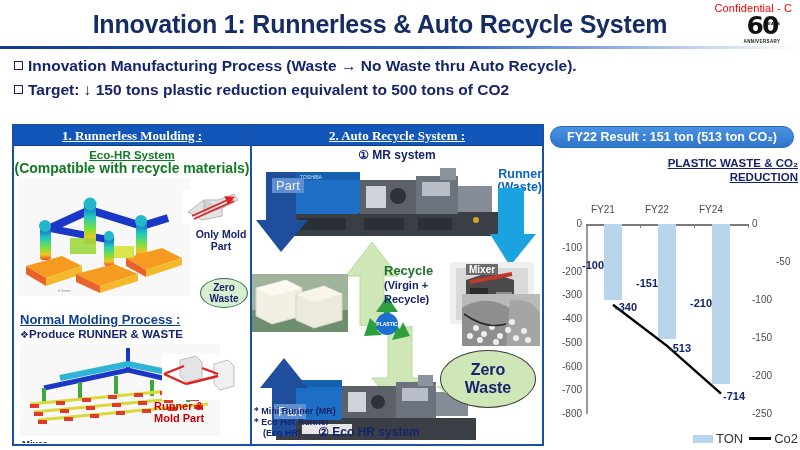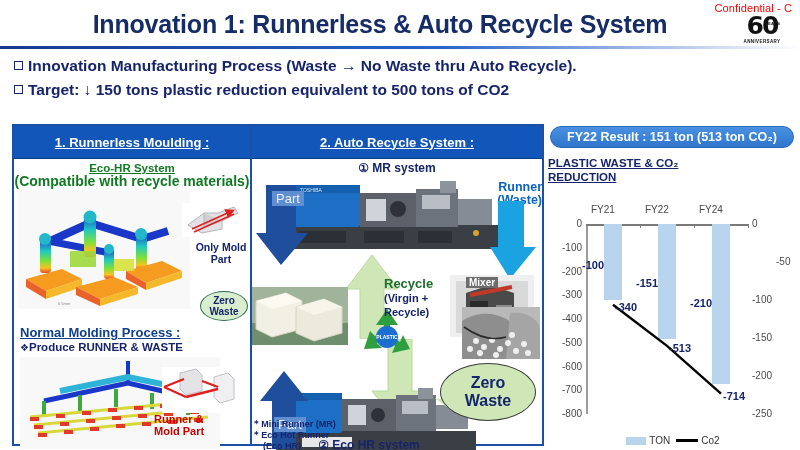--- a/index.html
+++ b/index.html
@@ -68,25 +68,26 @@
     flex: 0 0 auto;
   }
 
   
   .panel {
     position: absolute;
     border: 2px solid #1b4fa8;
     background: #fff;
   }
   .panel-head {
-    height: 33px; background: #1156b8;
+    height: 20px; background: #1156b8;
     color: #ffffff; font-weight: bold; font-size: 13px;
     display: flex; align-items: center; justify-content: center;
     text-decoration: underline;
     border-bottom: 1px solid #0b3c86;
+    font-family: Liberation Serif, serif;
   }
   .panel-body { position: relative; overflow: hidden; height: calc(100% - 21px); }
 
   
   #panel1 { left: 12px; top: 124px; width: 240px; height: 322px; }
   #panel2 { left: 252px; top: 124px; width: 292px; height: 322px; border-left: none;}
 
   .eco-title {
     position: absolute; top: 3px; left: 0; width: 100%;
     text-align: center; color: #0f7a22; font-weight: bold;
@@ -188,21 +189,21 @@
     background: linear-gradient(#4a90e2,#2f76cc);
     border: 1px solid #2a6ab8; border-radius: 11px;
     color:#fff; font-weight:bold; font-size: 12.5px;
     display:flex; align-items:center; justify-content:center;
   }
   #chart-area {
     position:absolute; left: 548px; top: 152px; width: 250px; height: 296px;
   }
   .chart-title {
     position:absolute; top: 4px; left: 0; width: 100%;
-    text-align:left; color:#16246b; font-weight:bold; font-size: 11.5px;
+    text-align:right; color:#16246b; font-weight:bold; font-size: 11.5px;
     line-height: 14px; text-decoration: underline;
   }
   .axis-y-left  { position:absolute; left: 38px; top: 72px; width: 1.5px; height: 190px; background:#9a9a9a; }
   .axis-x       { position:absolute; left: 38px; top: 72px; width: 162px; height: 1.5px; background:#7a7a7a; }
   .tick-x { position:absolute; top: 72px; width: 1px; height: 4px; background:#7a7a7a; }
   .ylab {
     position:absolute; right: 0; font-size: 10px; color:#4a4a4a;
     text-align:right; transform: translateY(-6px);
   }
   .ylab-l { width: 34px; left: 0; }
@@ -215,22 +216,22 @@
   .bar-lab {
     position:absolute; font-size: 11px; font-weight: bold; color:#16246b;
     white-space:nowrap;
   }
   .line-lab {
     position:absolute; font-size: 11px; font-weight: bold; color:#16246b;
     white-space:nowrap;
   }
   .legend {
     position:absolute; bottom: 2px; left: 0; width: 100%;
-    display:flex; align-items:center; justify-content:center; gap: 6px;
-    font-size: 10px; color:#333;
+    display:flex; align-items:center; justify-content:flex-end; gap: 6px;
+    font-size: 13px; color:#333;
   }
   .leg-swatch { display:inline-block; width: 20px; height: 8px; background:#b9d5ee; }
   .leg-line { display:inline-block; width: 22px; height: 3px; background:#000; }
   .leg-item { display:flex; align-items:center; gap:3px; }
 
   
   .photo { position:absolute; background:#ddd; overflow:hidden; }
 </style>
 </head>
 <body>

